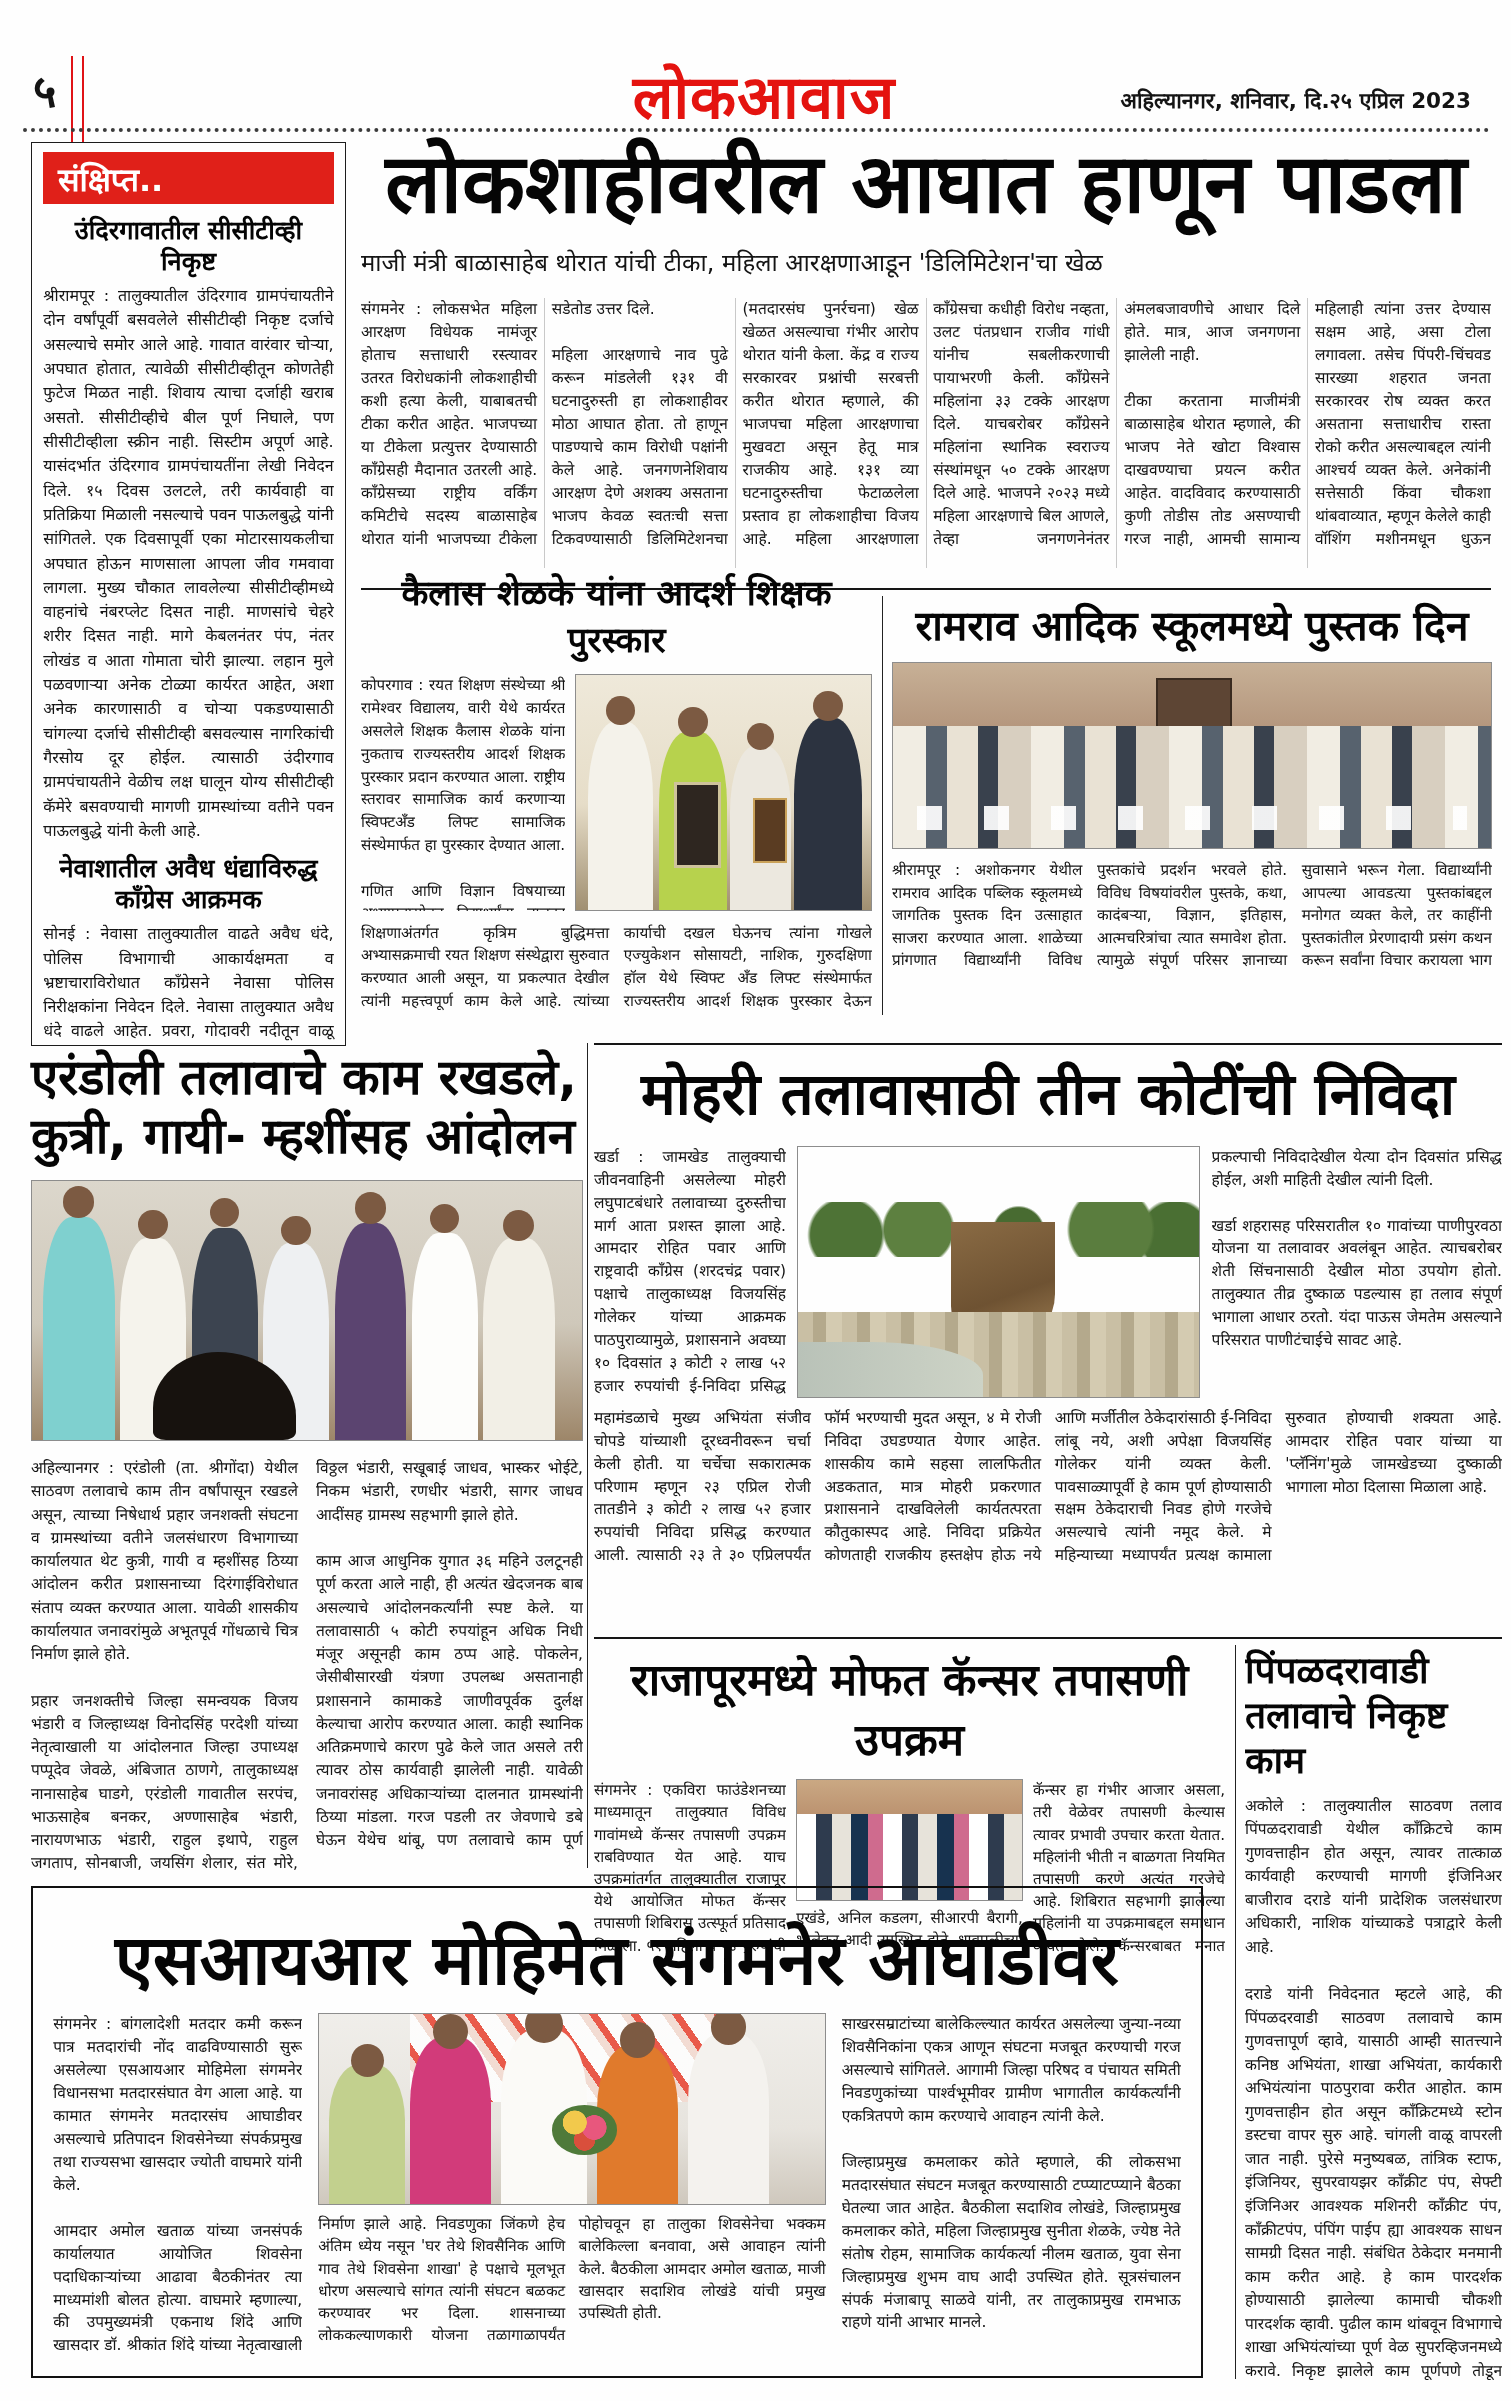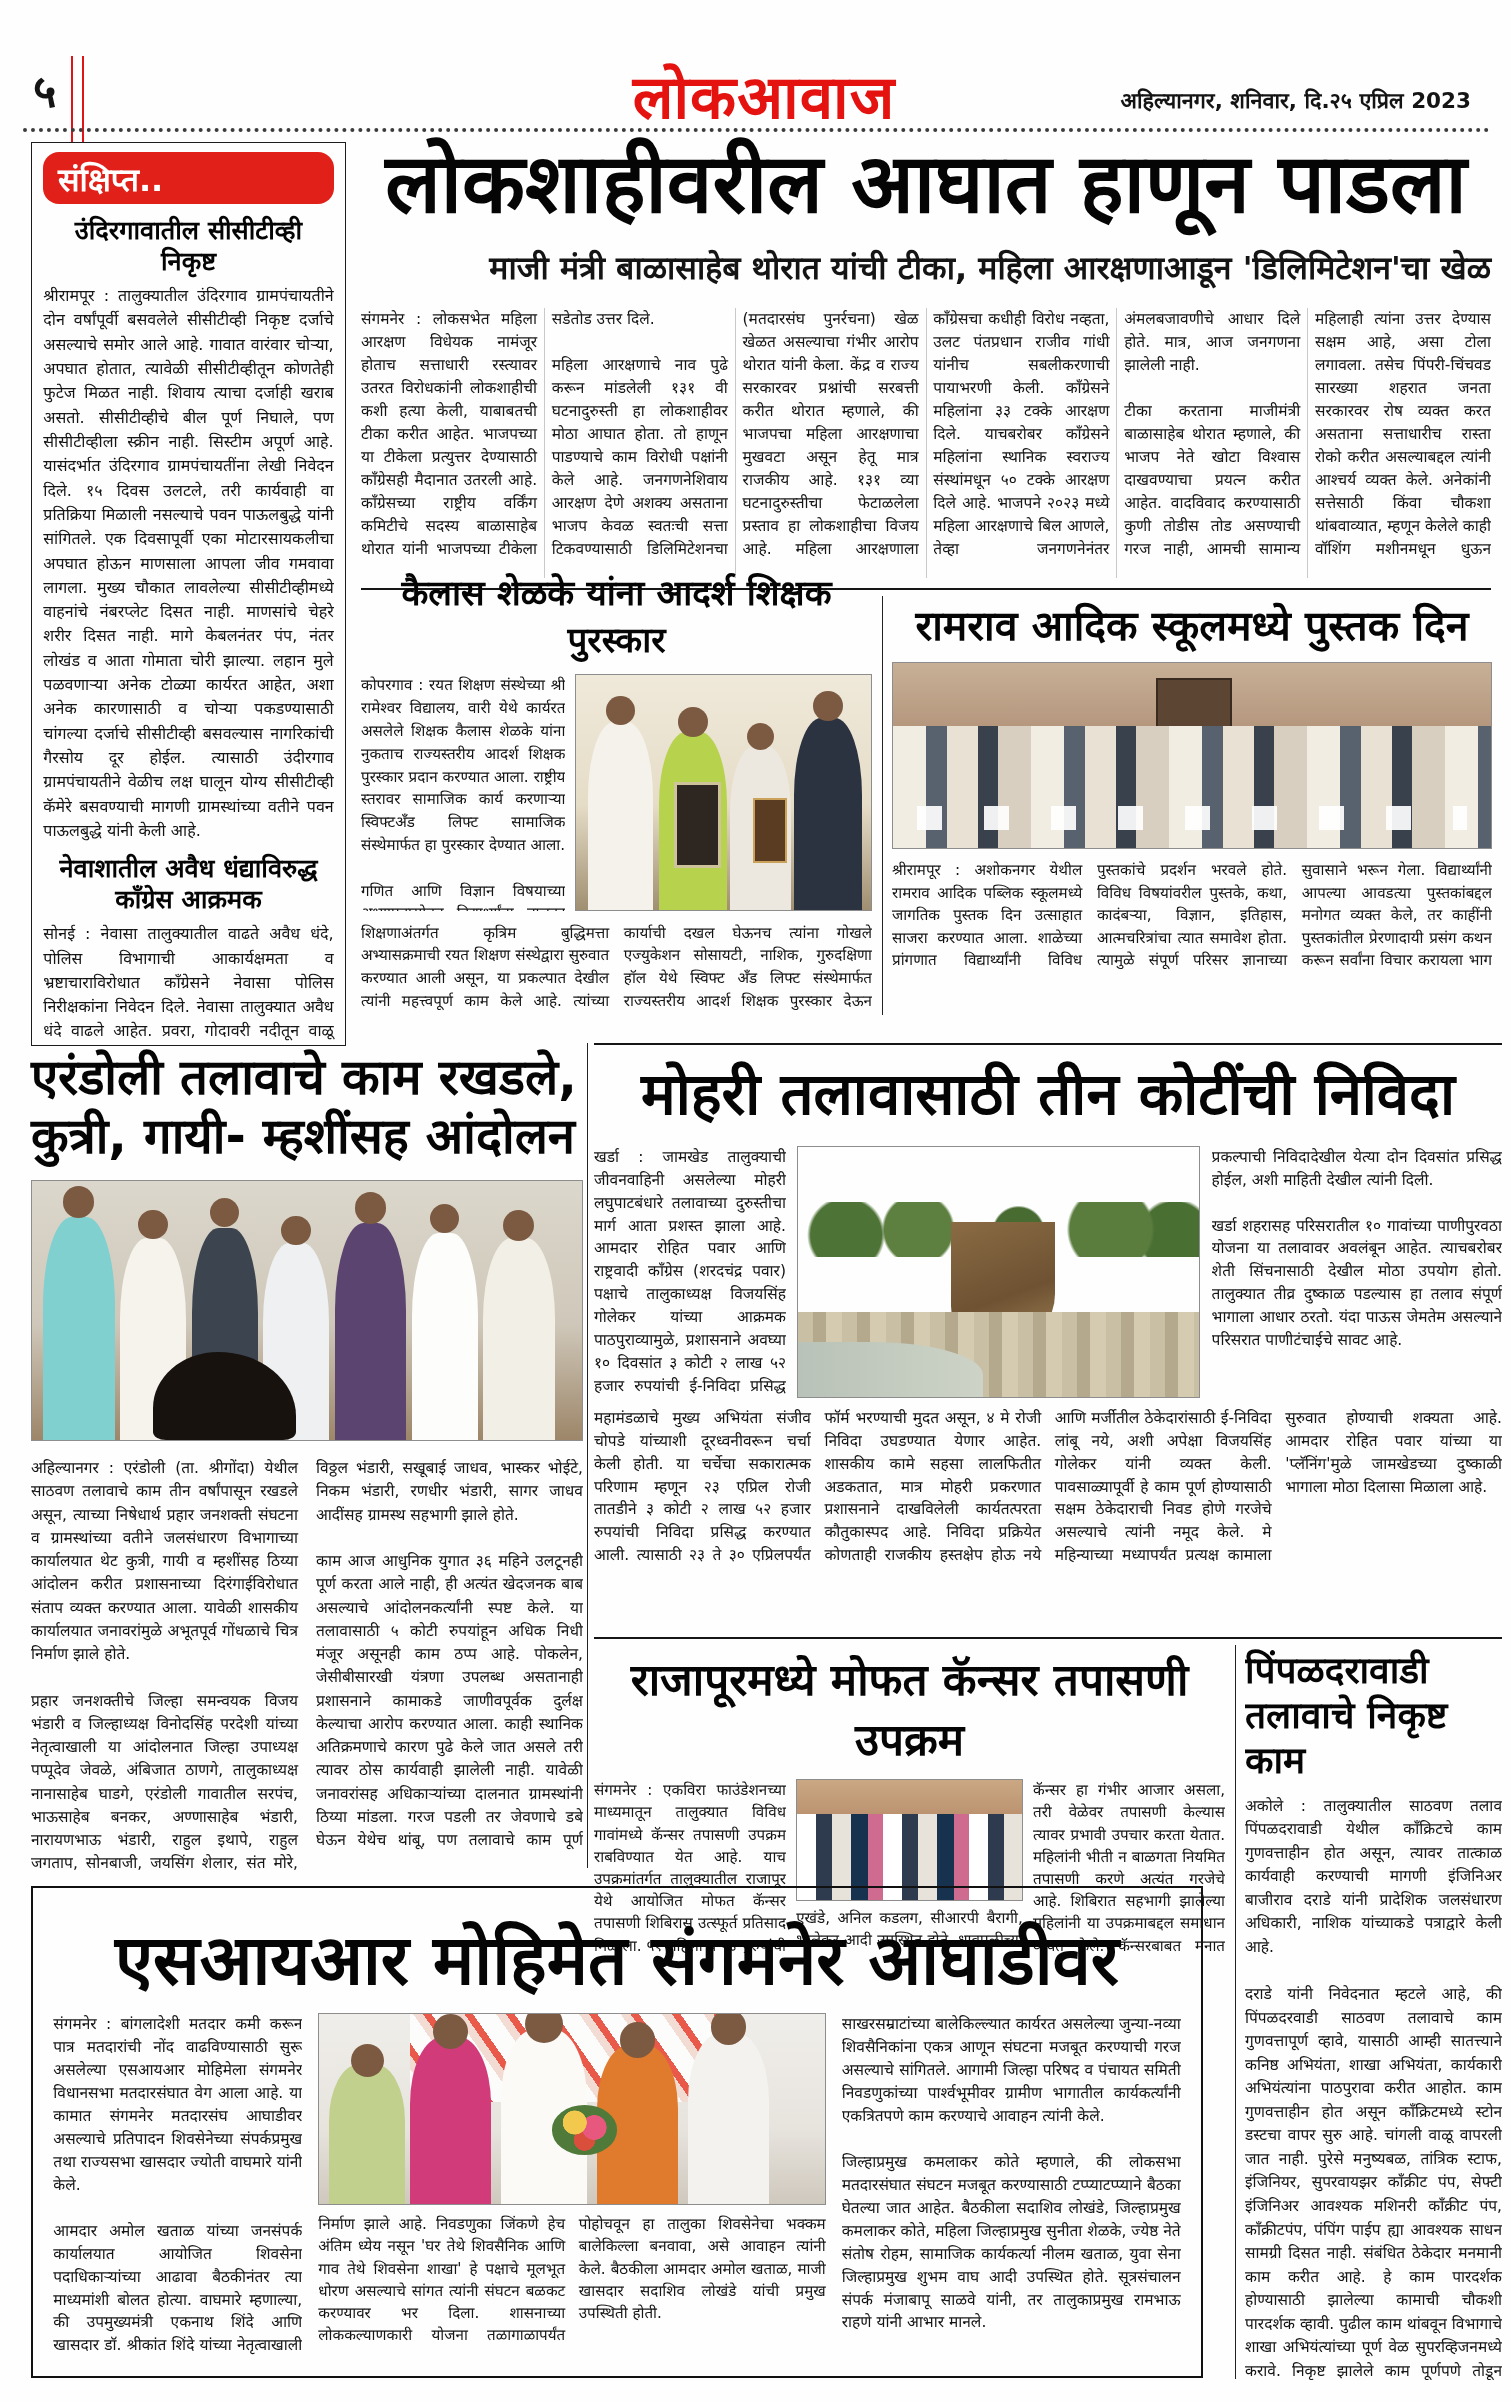--- a/index.html
+++ b/index.html
@@ -19,27 +19,27 @@
   .vrule{position:absolute;width:1.1px;background:#222;}
   .hrule{position:absolute;height:1.7px;background:#161616;}
   .photo{position:relative;overflow:hidden;border:0.6px solid #8d8d8d;}
   .pfig{position:absolute;bottom:0;border-radius:40% 40% 0 0;}
   .pfig i{position:absolute;top:-14%;left:28%;width:44%;padding-top:44%;border-radius:50%;
           background:#7c5a42;display:block;}
   
   #briefs{position:absolute;left:31px;top:142px;width:315px;height:904px;border:1.7px solid #1c1c1c;
           padding:9px 11.3px;box-sizing:border-box;overflow:hidden;}
   #briefs .label{display:block;background:#e02019;color:#fff;font-size:32px;font-weight:800;
-                 padding:4.5px 14.7px;margin-bottom:11.3px;border-radius:16px;}
+                 padding:4.5px 14.7px;margin-bottom:11.3px;}
   #briefs h3{font-size:25.4px;text-align:center;line-height:1.22;margin:10.2px 0 6.8px;}
   #briefs .flow{font-size:16px;line-height:1.52;}
   
   #lead{position:absolute;left:361px;top:141px;width:1130px;}
   #lead h1{font-size:82px;text-align:center;line-height:1.06;}
-  #lead .sub{font-size:32px;text-align:right;font-weight:700;margin-top:17px;}
+  #lead .sub{font-size:24px;text-align:left;font-weight:400;margin-top:17px;}
   #lead .body{margin-top:20.3px;column-count:6;column-gap:14.7px;column-rule:0.6px solid #c9c9c9;
               font-size:15.5px;line-height:1.48;height:270px;overflow:hidden;}
   
   #award{position:absolute;left:361px;top:568px;width:511px;}
   #award h2{font-size:35px;text-align:center;}
   #award .row{display:flex;gap:10px;margin-top:12.4px;height:237px;}
   #award .intro{width:40%;font-size:15.2px;line-height:1.5;overflow:hidden;}
   #award .photo{flex:1;}
   #award .rest{margin-top:10.2px;column-count:2;column-gap:14.7px;font-size:15.2px;line-height:1.5;
                height:96px;overflow:hidden;}

